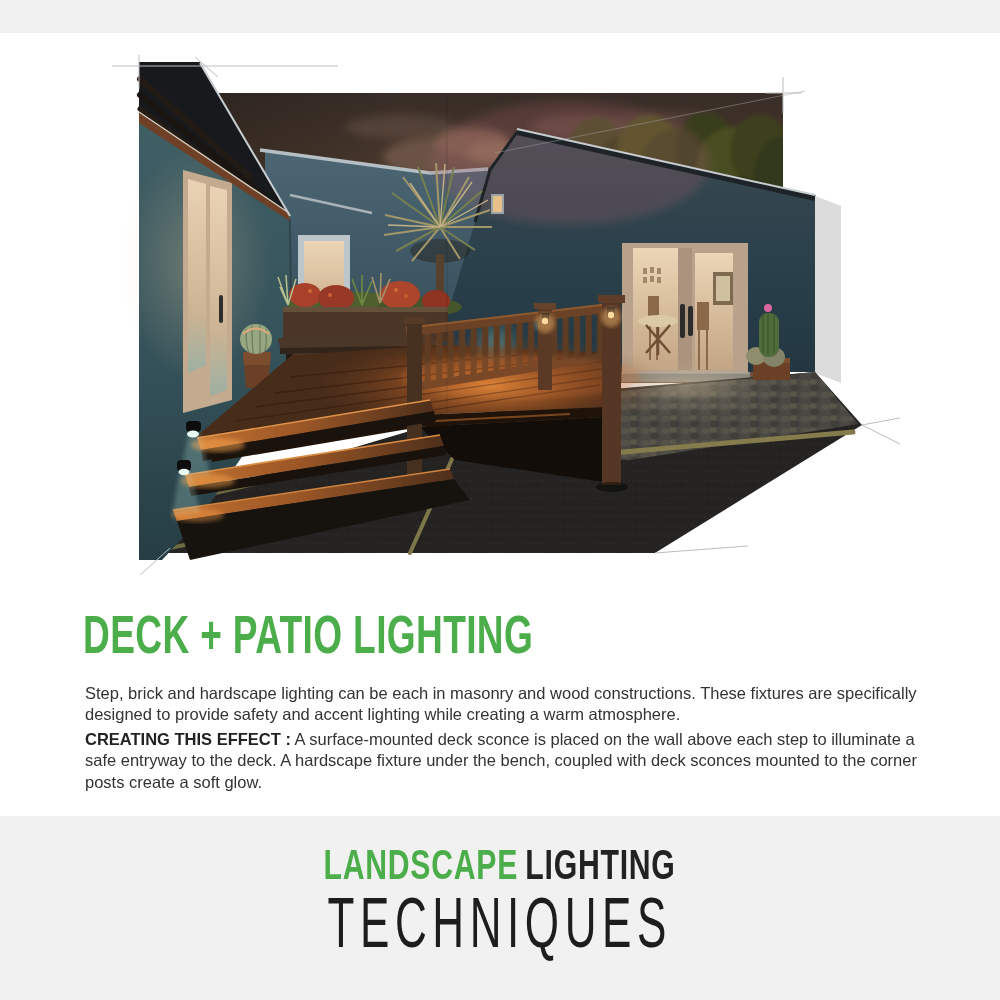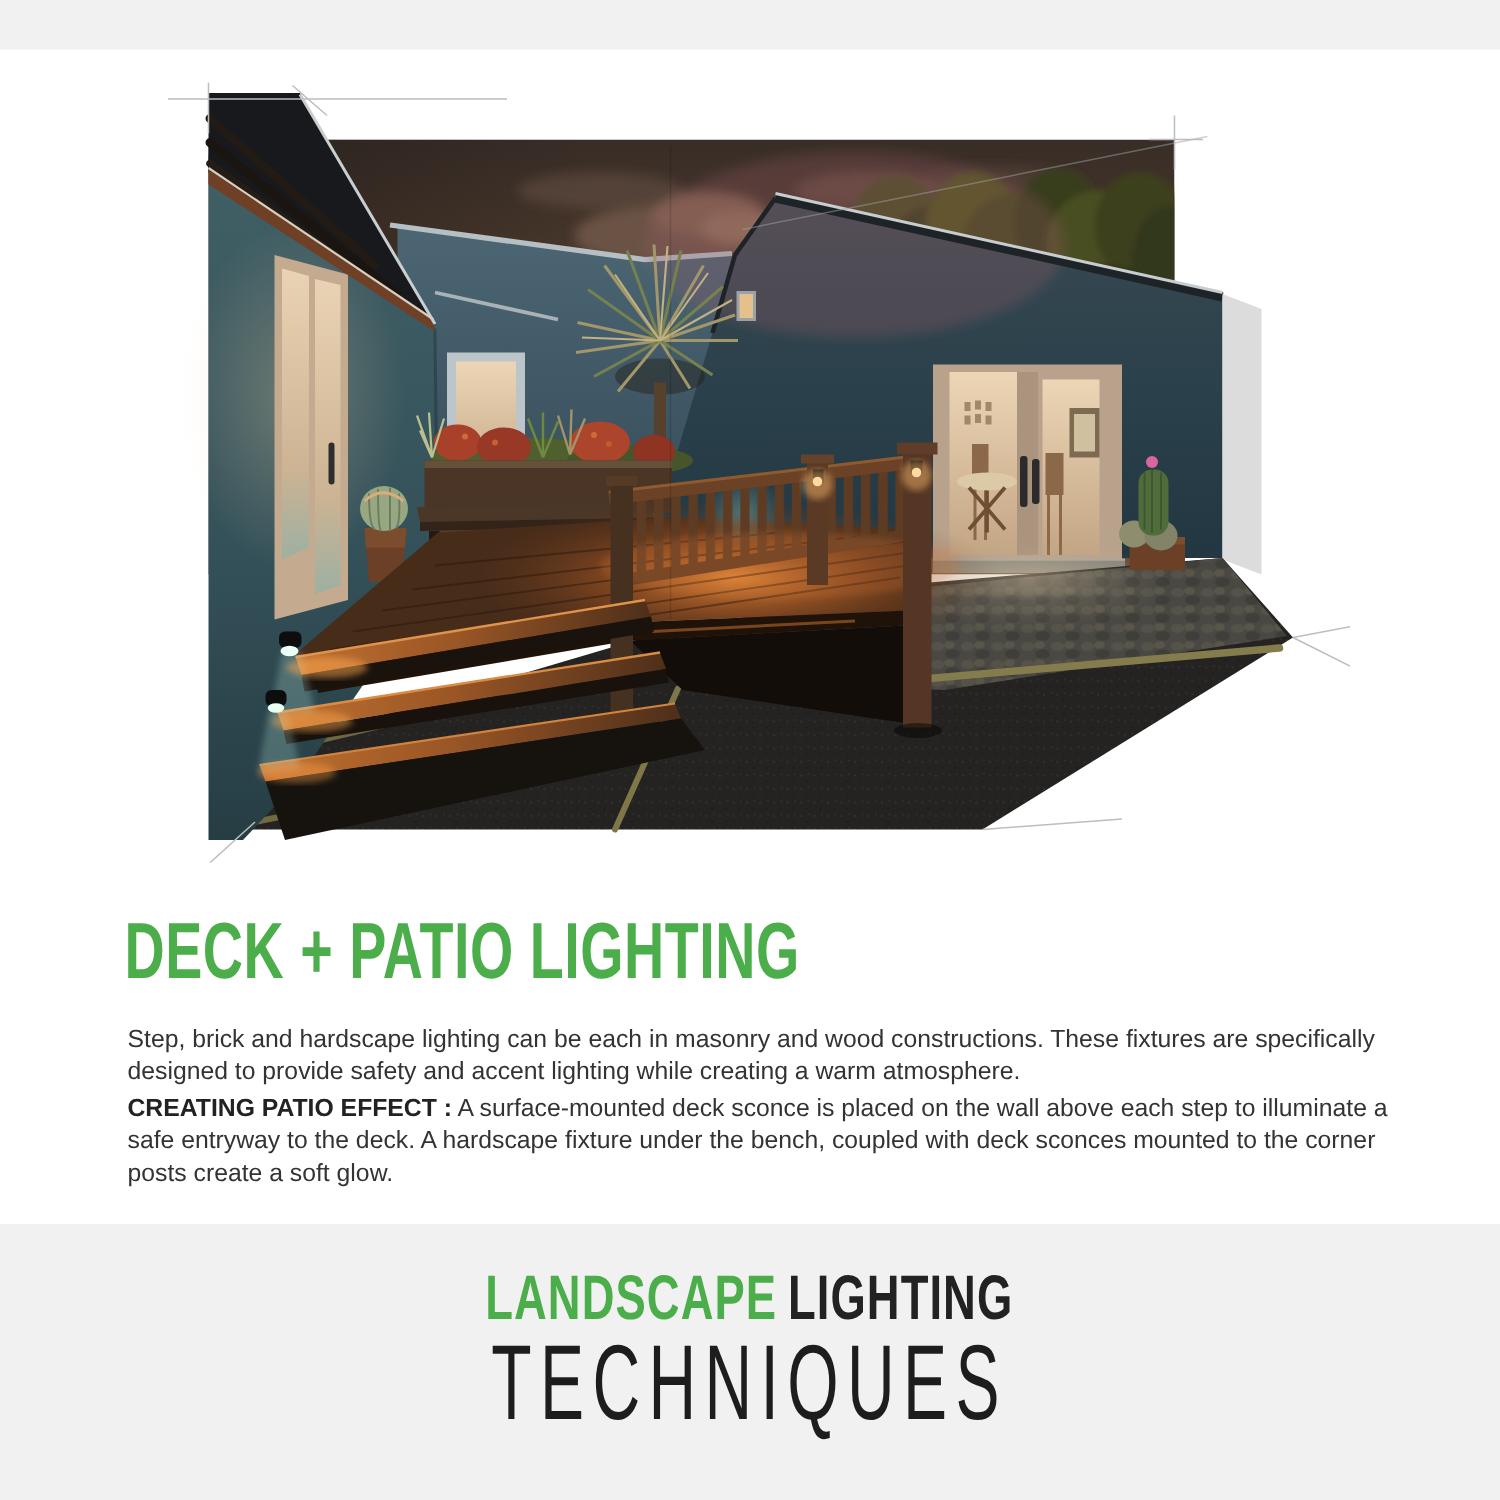--- a/index.html
+++ b/index.html
@@ -387,21 +387,21 @@
       <line x1="28" y1="531" x2="70" y2="493"></line>
     </g>
   </g>
 </svg>
 </div>
 
 <div id="headline">DECK + PATIO LIGHTING</div>
 
 <p id="para1" class="bodytext">Step, brick and hardscape lighting can be each in masonry and wood constructions. These fixtures are specifically designed to provide safety and accent lighting while creating a warm atmosphere.</p>
 
-<p id="para2" class="bodytext"><span class="bold-label">CREATING PATIO EFFECT :</span><span> A surface-mounted deck sconce is placed on the wall above each step to illuminate a safe entryway to the deck. A hardscape fixture under the bench, coupled with deck sconces mounted to the corner posts create a soft glow.</span></p>
+<p id="para2" class="bodytext"><span class="bold-label">CREATING THIS EFFECT :</span><span> A surface-mounted deck sconce is placed on the wall above each step to illuminate a safe entryway to the deck. A hardscape fixture under the bench, coupled with deck sconces mounted to the corner posts create a soft glow.</span></p>
 
 <div id="footer-band" class="band"></div>
 <div id="footer-line1">
   <span class="inner">
     <span id="brand-primary">LANDSCAPE</span><span id="brand-secondary">LIGHTING</span>
   </span>
 </div>
 <div id="footer-title">
   <span class="inner">TECHNIQUES</span>
 </div>

